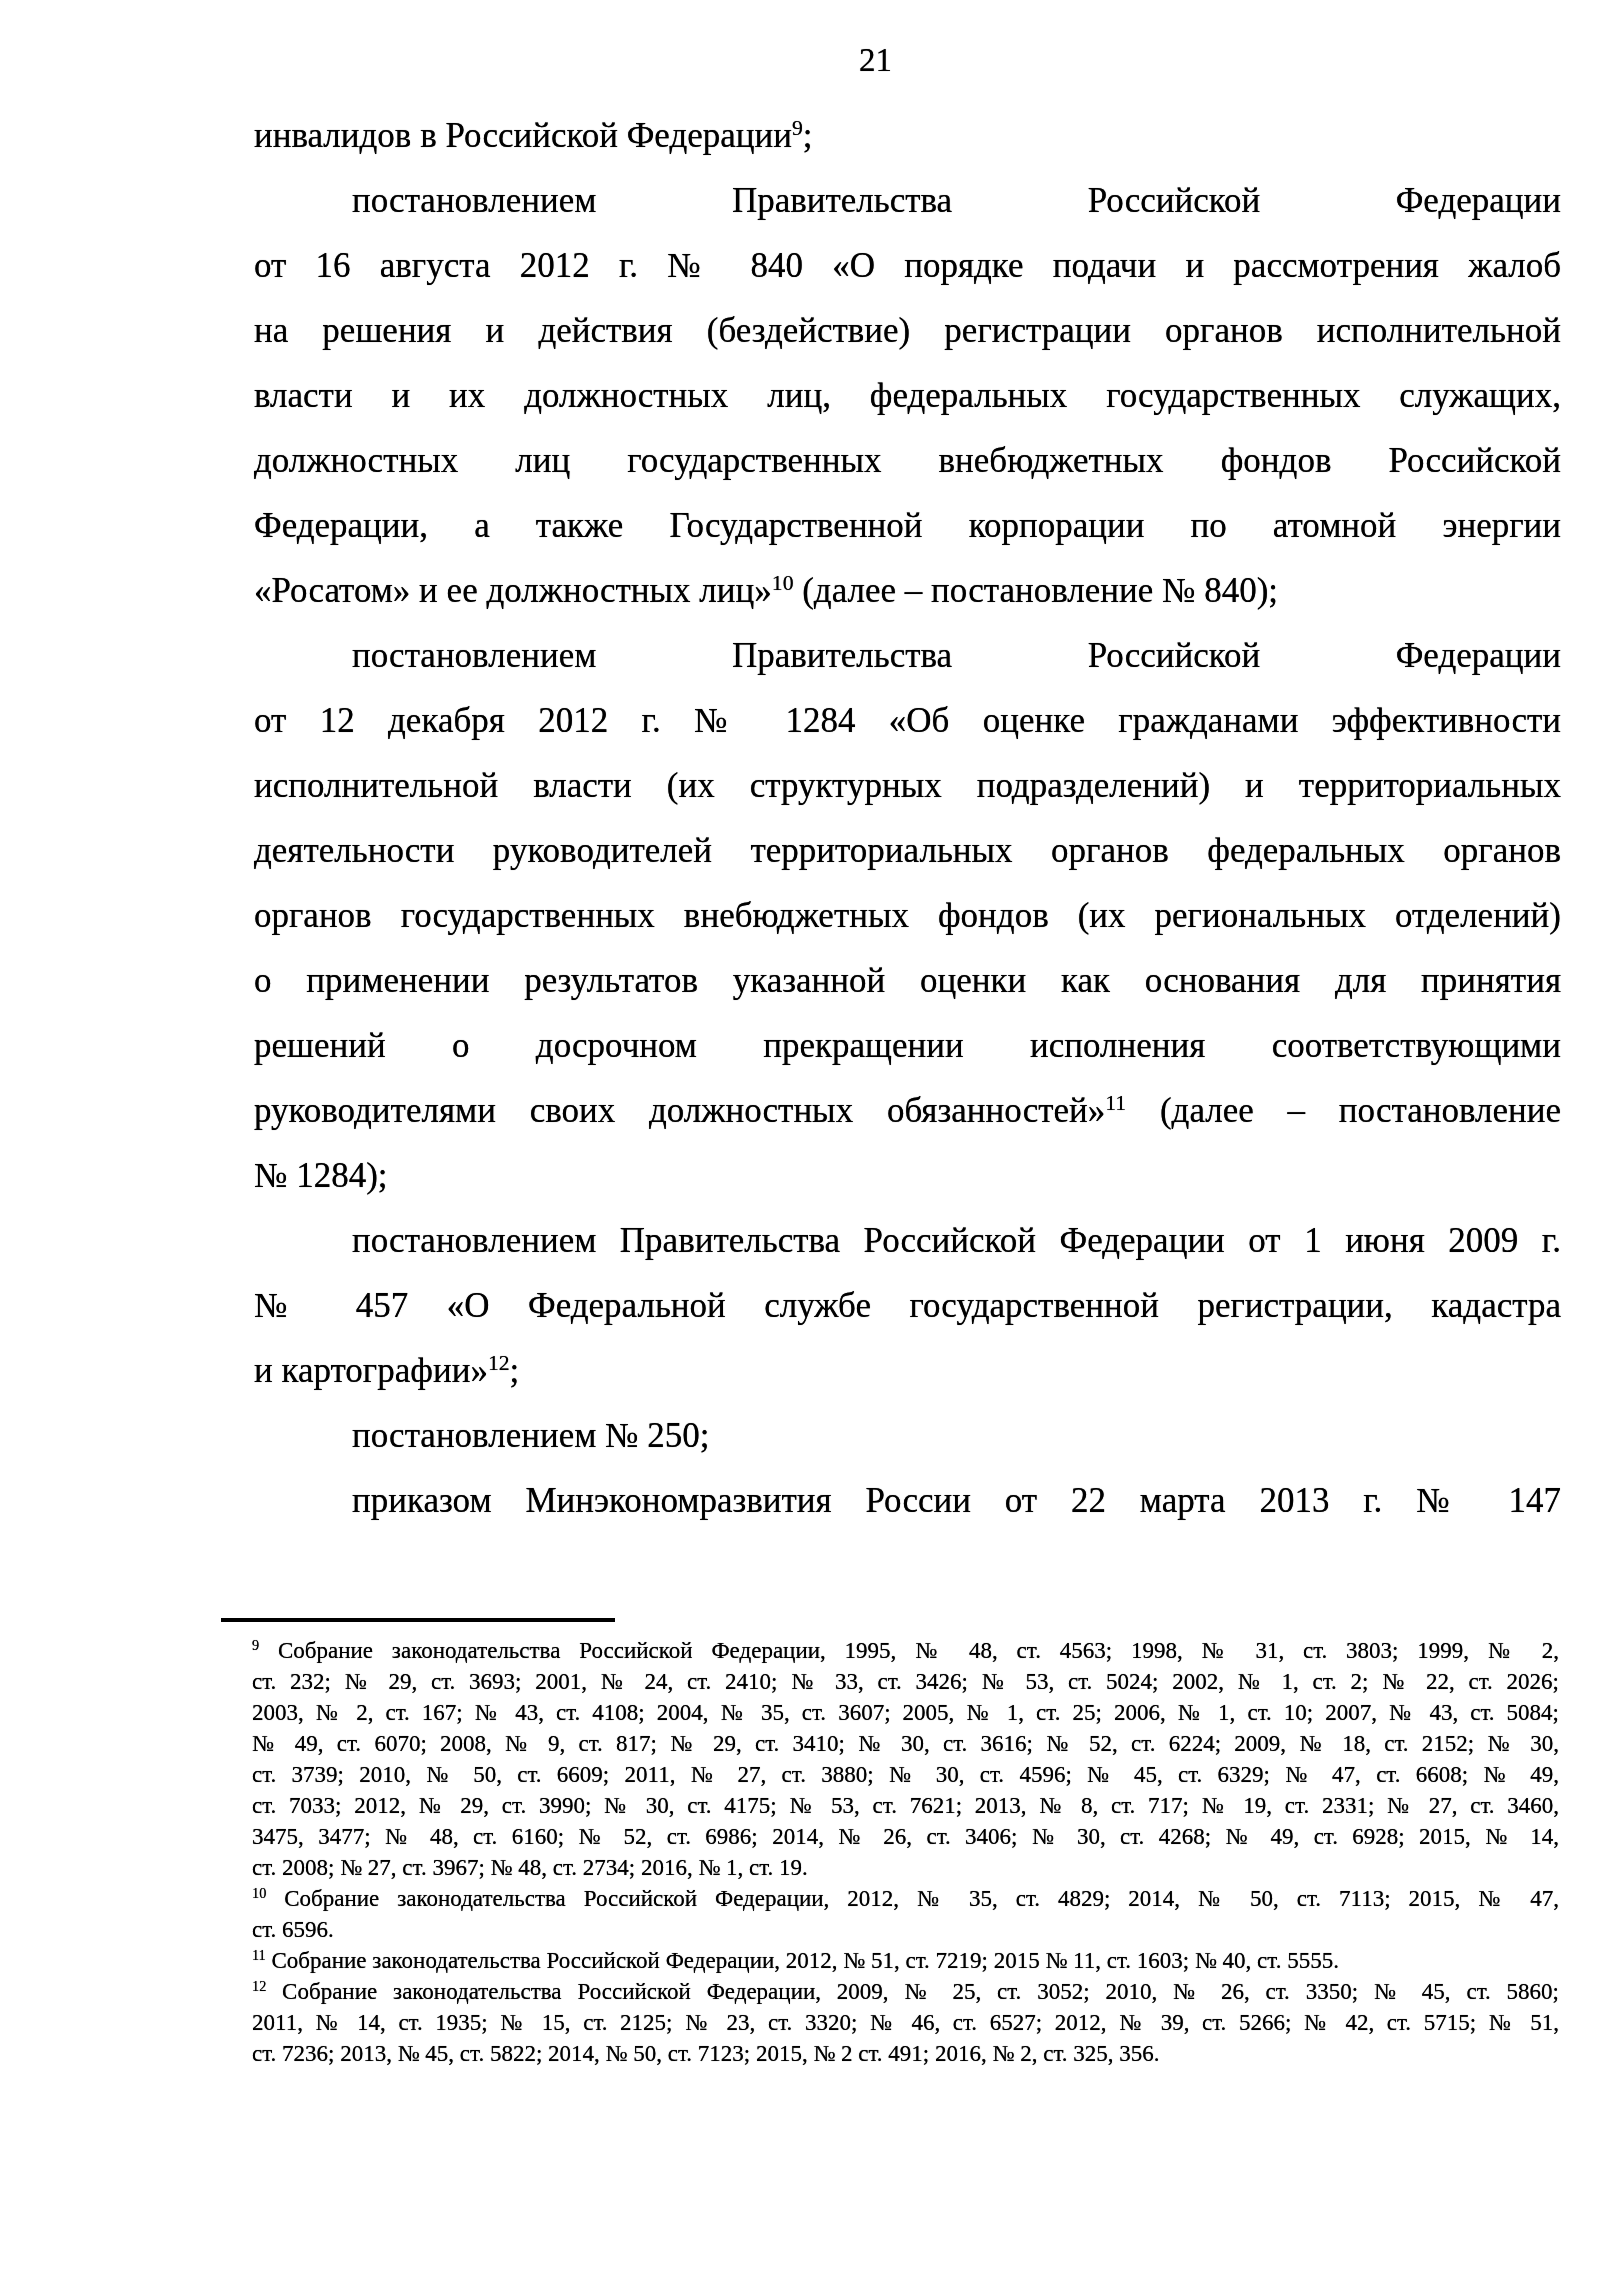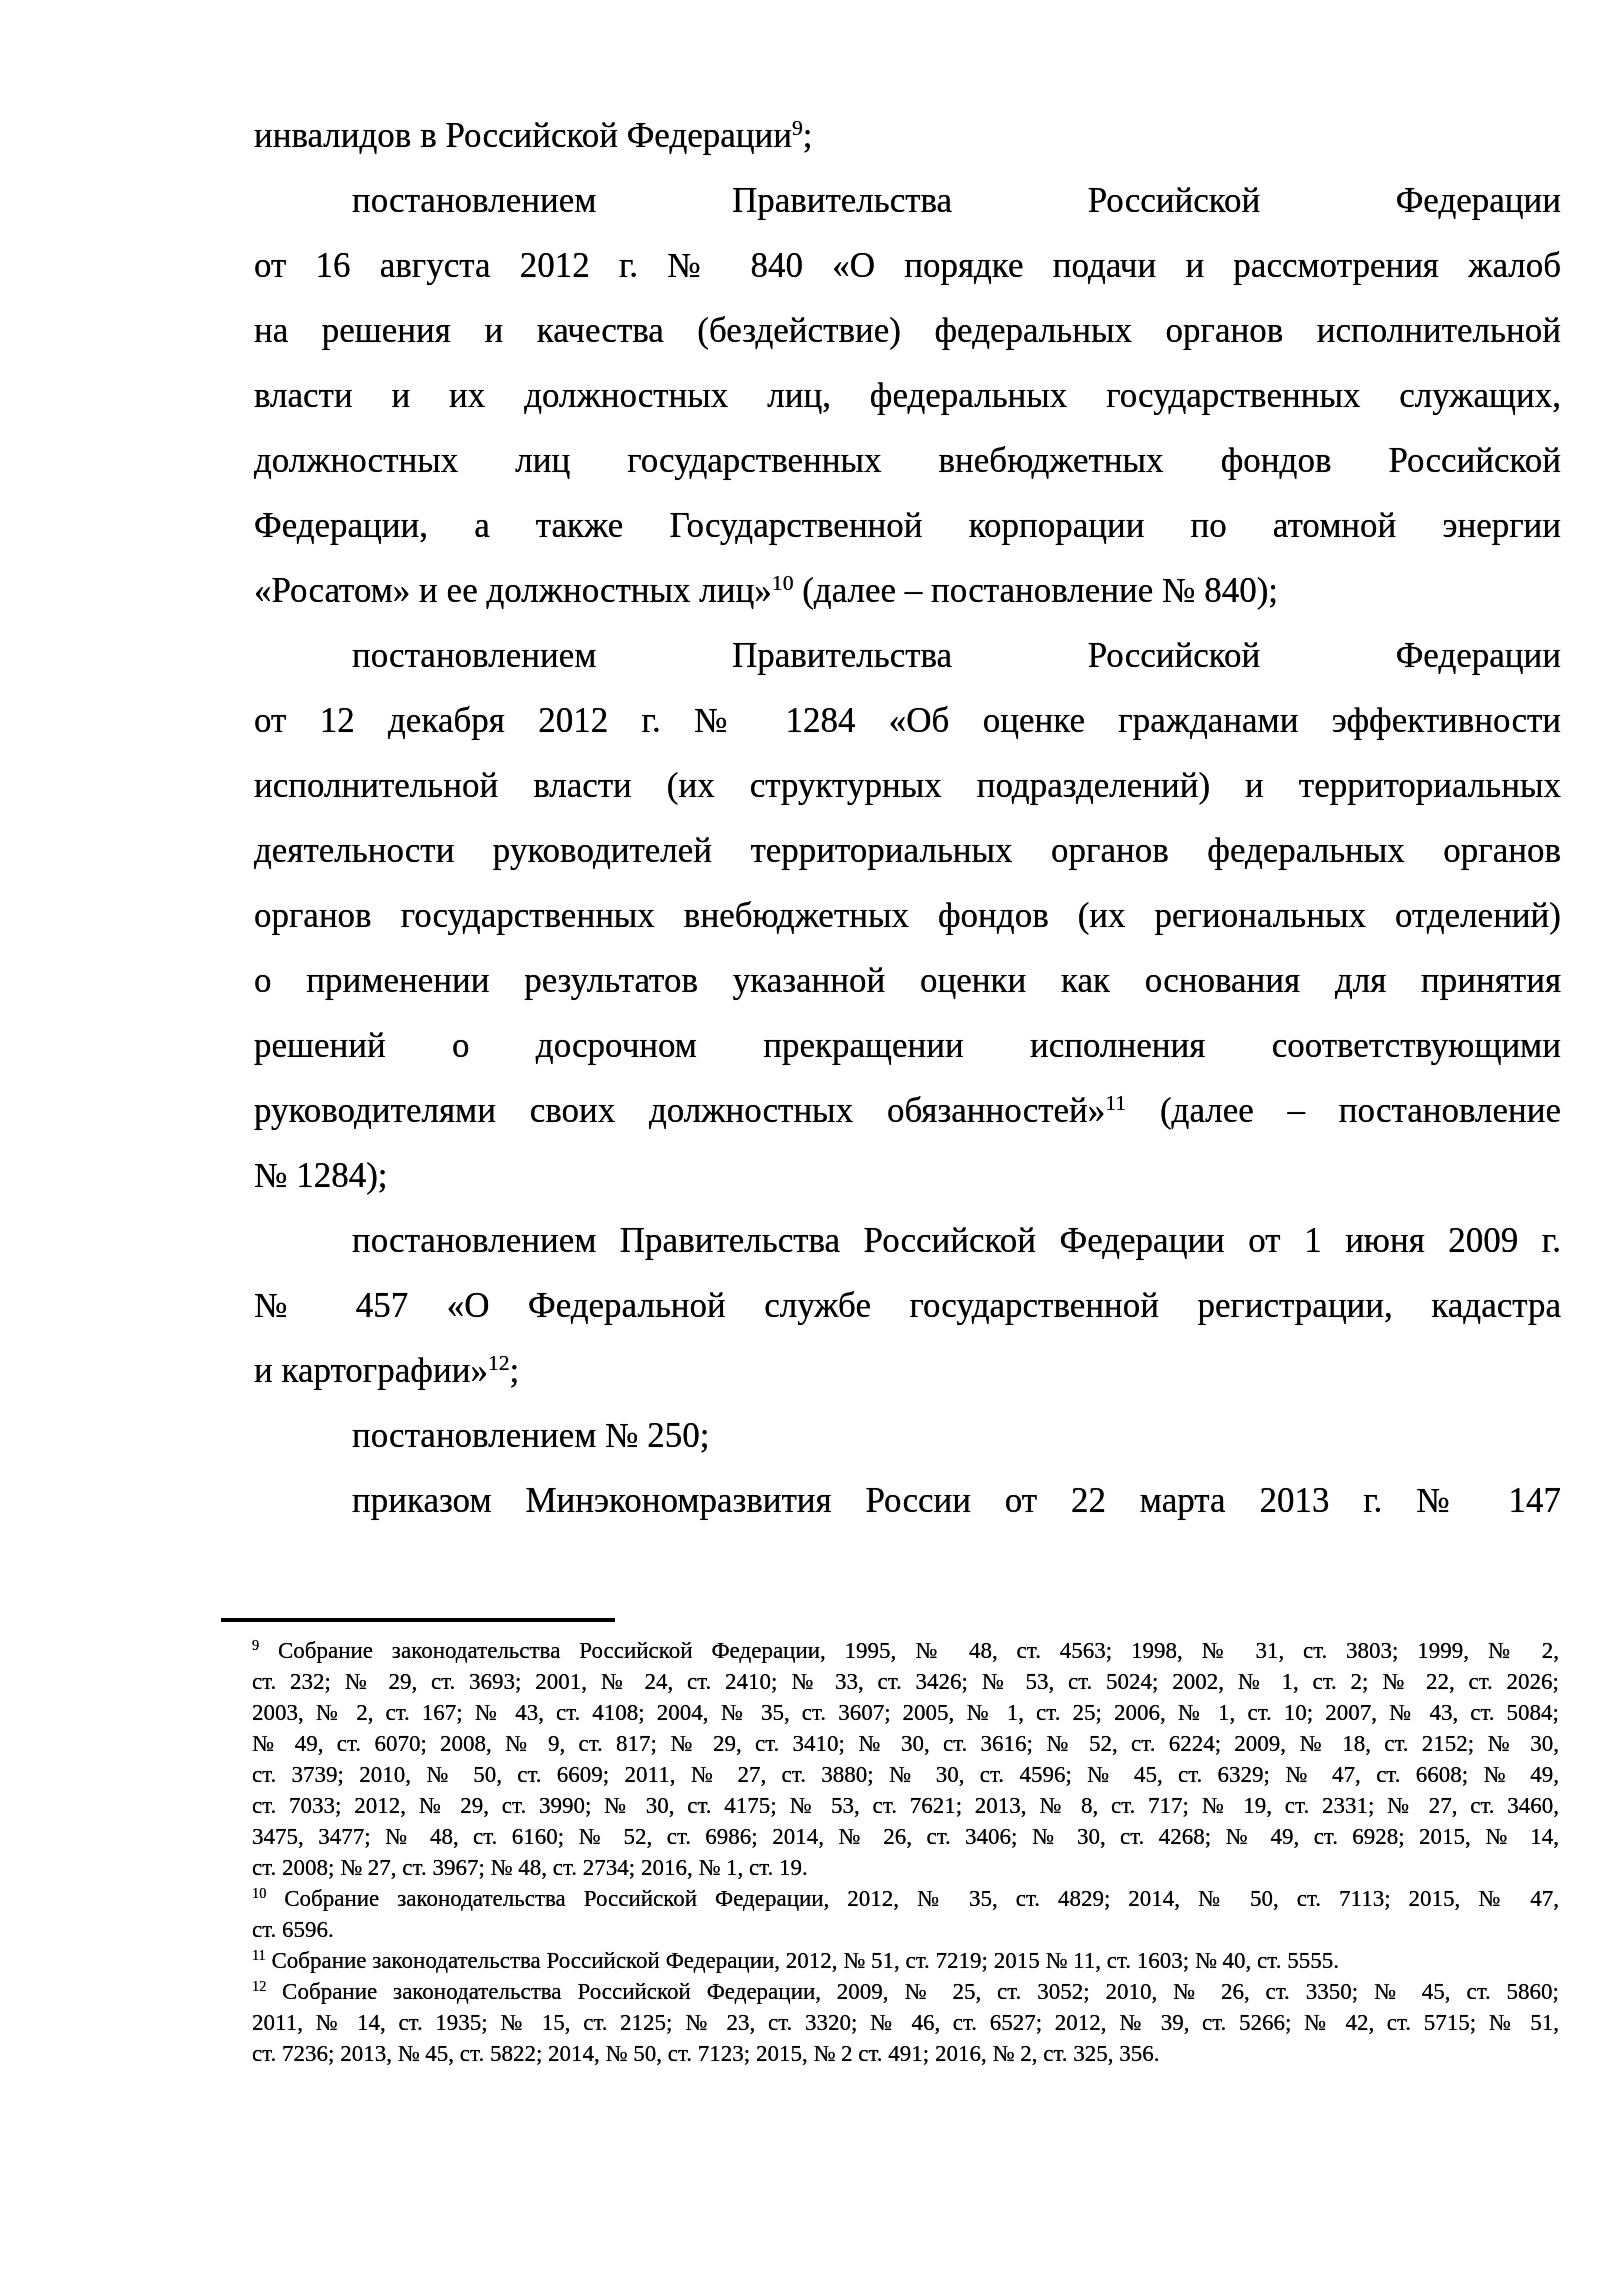--- a/index.html
+++ b/index.html
@@ -63,25 +63,26 @@
     top: 1618px;
     width: 394px;
     height: 3.9px;
     background: #000;
   }
 </style>
 </head>
 <body>
 
 <div class="page">
+  <div class="page-number">21</div>
   <div class="doc-body">
       <div class="body-line"><span>инвалидов в Российской Федерации</span><span class="sup">9</span><span>;</span></div>
       <div class="body-line stretch indent"><span>постановлением Правительства Российской Федерации</span></div>
       <div class="body-line stretch"><span>от 16 августа 2012 г. № 840 «О порядке подачи и рассмотрения жалоб</span></div>
-      <div class="body-line stretch"><span>на решения и качества (бездействие) федеральных органов исполнительной</span></div>
+      <div class="body-line stretch"><span>на решения и действия (бездействие) регистрации органов исполнительной</span></div>
       <div class="body-line stretch"><span>власти и их должностных лиц, федеральных государственных служащих,</span></div>
       <div class="body-line stretch"><span>должностных лиц государственных внебюджетных фондов Российской</span></div>
       <div class="body-line stretch"><span>Федерации, а также Государственной корпорации по атомной энергии</span></div>
       <div class="body-line"><span>«Росатом» и ее должностных лиц»</span><span class="sup">10</span><span> (далее – постановление № 840);</span></div>
       <div class="body-line stretch indent"><span>постановлением Правительства Российской Федерации</span></div>
       <div class="body-line stretch"><span>от 12 декабря 2012 г. № 1284 «Об оценке гражданами эффективности</span></div>
       <div class="body-line stretch"><span>исполнительной власти (их структурных подразделений) и территориальных</span></div>
       <div class="body-line stretch"><span>деятельности руководителей территориальных органов федеральных органов</span></div>
       <div class="body-line stretch"><span>органов государственных внебюджетных фондов (их региональных отделений)</span></div>
       <div class="body-line stretch"><span>о применении результатов указанной оценки как основания для принятия</span></div>

